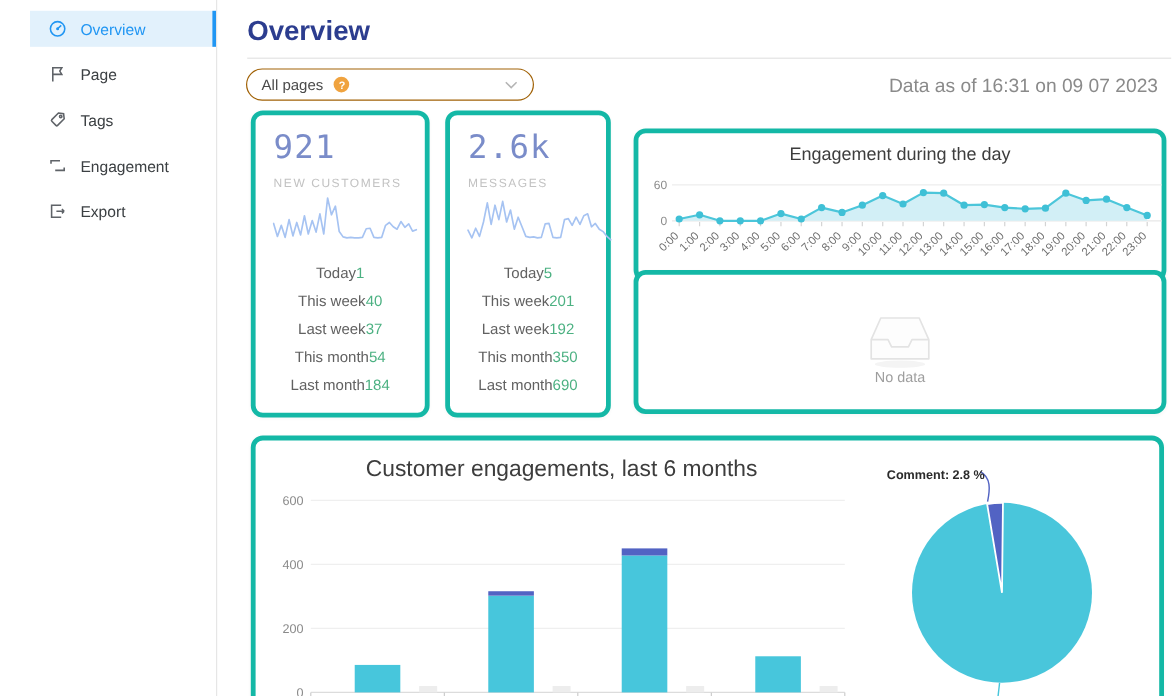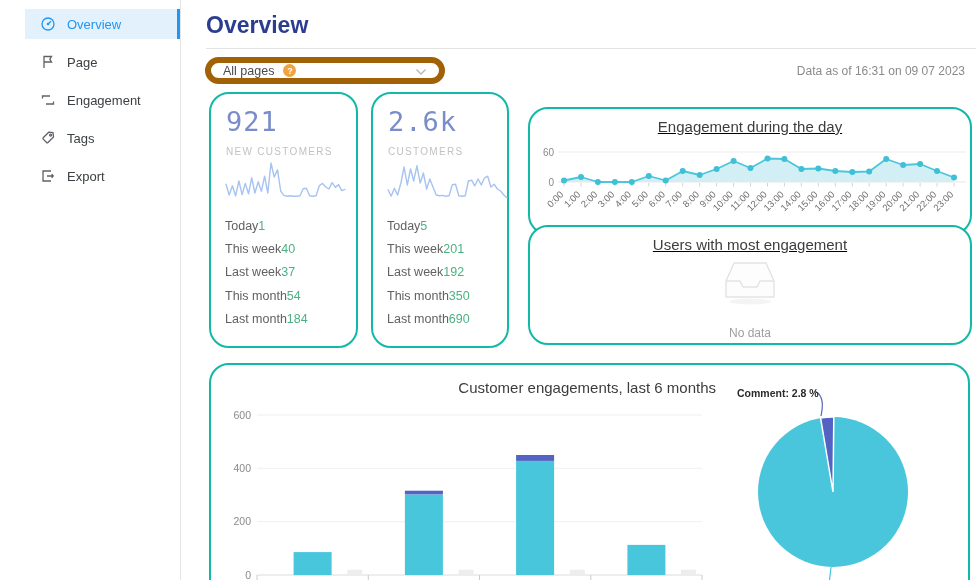--- a/index.html
+++ b/index.html
@@ -21,57 +21,57 @@
     width:3px; height:100%; background:#2196f3; }
 
   
   .main { position:absolute; left:182px; top:0; width:798px; height:580px; }
   .page-title { position:absolute; left:24px; top:12px; font-size:23px;
     font-weight:bold; color:#2c3d8f; }
   .title-divider { position:absolute; left:24px; right:4px; top:48px;
     height:1px; background:#e3e3e3; }
 
   .select-pill { position:absolute; left:23px; top:57px; width:240px; height:27px;
-    border:6px solid #a16207; border-radius:14px; display:flex; align-items:center;
+    border:1px solid #a16207; border-radius:14px; display:flex; align-items:center;
     padding:0 12px; cursor:pointer; background:#fff; }
   .select-pill .val { font-size:12.5px; color:#4a4a4a; }
   .badge { width:13px; height:13px; border-radius:50%; background:#f0a33f;
     color:#fff; font-size:9px; font-weight:bold; display:flex; align-items:center;
     justify-content:center; margin-left:9px; }
   .chev { margin-left:auto; color:#b5b5b5; }
-  .data-asof { position:absolute; right:15px; top:64px; font-size:12px; color:#8a8a8a; }
-
-  .card { position:absolute; background:#fff; border:2px solid #14b8a6;
-    border-radius:20px; box-shadow:0 1px 3px rgba(0,0,0,0.03);text-decoration:underline; }
+  .data-asof { position:absolute; right:15px; top:64px; font-size:16px; color:#8a8a8a; }
+
+  .card { position:absolute; background:#fff; border:4px solid #14b8a6;
+    border-radius:10px; box-shadow:0 1px 3px rgba(0,0,0,0.03); }
   .card-stat1 { left:27px; top:92px; width:149px; height:256px; }
   .card-stat2 { left:189px; top:92px; width:138px; height:256px; }
   .card-eng   { left:346px; top:107px; width:444px; height:128px; }
   .card-users { left:346px; top:225px; width:444px; height:120px; }
   .card-bottom{ left:27px; top:363px; width:761px; height:250px; }
 
   .stat-num { position:absolute; left:15px; top:12px; font-size:27px;
     font-family:"DejaVu Sans Mono", monospace; color:#7a8cc9; letter-spacing:1px; }
   .stat-cap { position:absolute; left:15px; top:52px; font-size:10px;
     color:#c2c2c2; letter-spacing:1.3px; }
   .spark { position:absolute; left:14px; top:64px; width:121px; height:46px; }
   .stat-rows { position:absolute; left:14px; right:14px; top:120px; }
-  .srow { display:flex; justify-content:flex-start; align-items:center;
+  .srow { display:flex; justify-content:center; align-items:center;
     height:23.4px; font-size:12.5px; }
   .srow .rl { color:#616161; }
   .srow .rv { color:#4cb182; }
 
   .chart-title { text-align:center; margin-top:9px; font-size:15px; color:#3d3d3d; }
   #area-svg { position:absolute; left:0; top:28px; width:444px; height:100px; }
 
   .empty-wrap { position:absolute; left:0; top:32px; width:100%; text-align:center; }
   .empty-icn { display:block; margin:0 auto; }
-  .no-data { margin-top:21px; font-size:12px; color:#9e9e9e; }
+  .no-data { margin-top:0; font-size:12px; color:#9e9e9e; }
 
   .bottom-title { position:absolute; left:5px; top:14px; width:500px;
-    text-align:right; font-size:15px; color:#3d3d3d; }
+    text-align:center; font-size:19px; color:#3d3d3d; }
   #bar-svg { position:absolute; left:10px; top:40px; width:490px; height:175px; }
   #pie-svg { position:absolute; left:460px; top:5px; width:300px; height:245px; }
 
   svg text { font-family:"Liberation Sans", sans-serif; }
 </style>
 </head>
 <body>
 
 <nav class="sidebar">
   <div class="side-item active">
@@ -88,34 +88,34 @@
     <span class="ic">
       <svg width="16" height="16" viewBox="0 0 16 16" fill="none" stroke="currentColor" stroke-width="1.3">
         <path d="M4 14 V2.5 H11.5 L9.8 5.2 L11.5 8 H4"></path>
       </svg>
       </span>
     <span class="lbl">Page</span>
   </div>
   <div class="side-item">
     <span class="ic">
       <svg width="16" height="16" viewBox="0 0 16 16" fill="none" stroke="currentColor" stroke-width="1.3">
+        <path d="M8.7 2.2 L13 2.7 L13.5 7 L8 12.5 A1 1 0 0 1 6.6 12.5 L3.2 9.1 A1 1 0 0 1 3.2 7.7 Z"></path>
+        <circle cx="10.6" cy="5.1" r="1"></circle>
+      </svg>
+      </span>
+    <span class="lbl">Tags</span>
+  </div>
+  <div class="side-item">
+    <span class="ic">
+      <svg width="16" height="16" viewBox="0 0 16 16" fill="none" stroke="currentColor" stroke-width="1.3">
         <path d="M2.5 6.5 V4 H10"></path>
           <path d="M13.5 9.5 V12 H6"></path>
       </svg>
       </span>
     <span class="lbl">Engagement</span>
-  </div>
-  <div class="side-item">
-    <span class="ic">
-      <svg width="16" height="16" viewBox="0 0 16 16" fill="none" stroke="currentColor" stroke-width="1.3">
-        <path d="M8.7 2.2 L13 2.7 L13.5 7 L8 12.5 A1 1 0 0 1 6.6 12.5 L3.2 9.1 A1 1 0 0 1 3.2 7.7 Z"></path>
-        <circle cx="10.6" cy="5.1" r="1"></circle>
-      </svg>
-      </span>
-    <span class="lbl">Tags</span>
   </div>
   <div class="side-item">
     <span class="ic">
       <svg width="16" height="16" viewBox="0 0 16 16" fill="none" stroke="currentColor" stroke-width="1.3">
         <path d="M11 3 H3 V13 H11"></path>
           <path d="M7 8 H13.5 M13.5 8 L11.6 6.2 M13.5 8 L11.6 9.8"></path>
       </svg>
       </span>
     <span class="lbl">Export</span>
   </div>
@@ -161,21 +161,21 @@
         </div>
       <div class="srow">
           <span class="rl">Last month</span>
           <span class="rv">184</span>
         </div>
     </div>
   </section>
 
   <section class="card card-stat2">
     <div class="stat-num">2.6k</div>
-    <div class="stat-cap">CUSTOMERS</div>
+    <div class="stat-cap">MESSAGES</div>
     <svg class="spark" viewBox="0 0 121 46">
         <polyline points="1.0,31.8 4.2,38.2 7.4,30.2 10.6,37.0 13.9,25.0 17.1,9.0 20.3,27.0 23.5,11.0 26.7,23.0 29.9,7.8 33.2,25.0 36.4,15.0 39.6,31.0 42.8,21.0 46.0,29.0 49.2,37.0 52.5,37.8 55.7,37.4 58.9,38.2 62.1,37.8 65.3,26.6 68.5,26.2 71.8,37.8 75.0,38.2 78.2,37.8 81.4,23.0 84.6,22.2 87.8,27.8 91.1,21.0 94.3,27.0 97.5,19.8 100.7,18.2 103.9,29.0 107.1,26.2 110.4,31.0 113.6,33.0 116.8,37.0 120.0,39.8" fill="none" stroke="#a6c3f2" stroke-width="1.4" stroke-linejoin="round" stroke-linecap="round"></polyline>
       </svg>
     <div class="stat-rows">
       <div class="srow">
           <span class="rl">Today</span>
           <span class="rv">5</span>
         </div>
       <div class="srow">
           <span class="rl">This week</span>
@@ -274,21 +274,20 @@
         <line x1="407.0" y1="46" x2="407.0" y2="49.5" stroke="#d4d4d4"></line>
         <circle cx="407.0" cy="34.0" r="3" fill="#3fc0d6"></circle>
         <text x="407.0" y="58" transform="rotate(-45 407.0 58)" text-anchor="end" font-size="9.5" fill="#6f6f6f">22:00</text>
         <line x1="424.0" y1="46" x2="424.0" y2="49.5" stroke="#d4d4d4"></line>
         <circle cx="424.0" cy="40.5" r="3" fill="#3fc0d6"></circle>
         <text x="424.0" y="58" transform="rotate(-45 424.0 58)" text-anchor="end" font-size="9.5" fill="#6f6f6f">23:00</text>
       </svg>
   </section>
 
   <section class="card card-users">
-    <div class="chart-title">Users with most engagement</div>
     <div class="empty-wrap">
       <svg class="empty-icn" width="56" height="46" viewBox="0 0 56 46">
         <ellipse cx="28" cy="42.5" rx="21" ry="3" fill="#f4f4f4"></ellipse>
         <path d="M12 4 L44 4 L52 22 L52 38 L4 38 L4 22 Z" fill="#fdfdfd" stroke="#e3e3e3" stroke-width="1.4" stroke-linejoin="round"></path>
         <path d="M4 22 L18 22 L21 28 L35 28 L38 22 L52 22" fill="none" stroke="#e3e3e3" stroke-width="1.4" stroke-linejoin="round"></path>
       </svg>
       <div class="no-data">No data</div>
     </div>
   </section>
 

